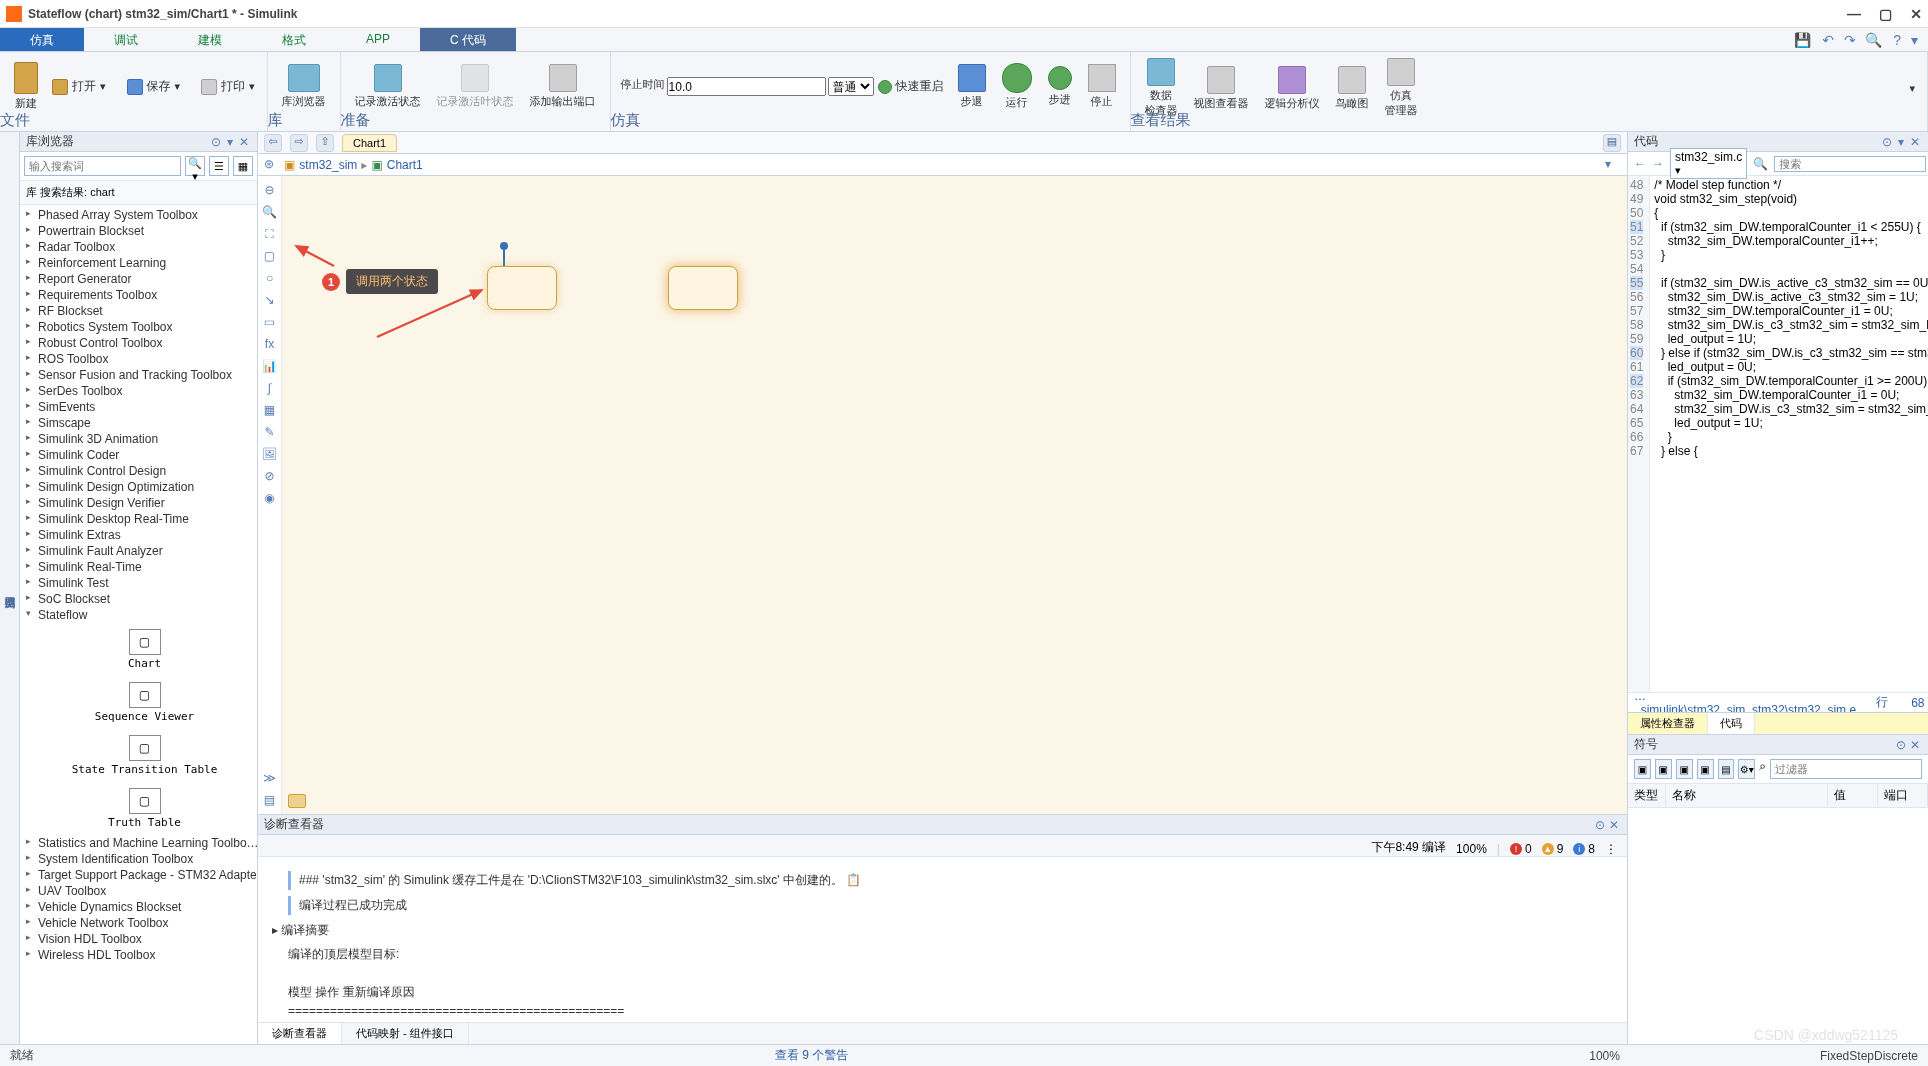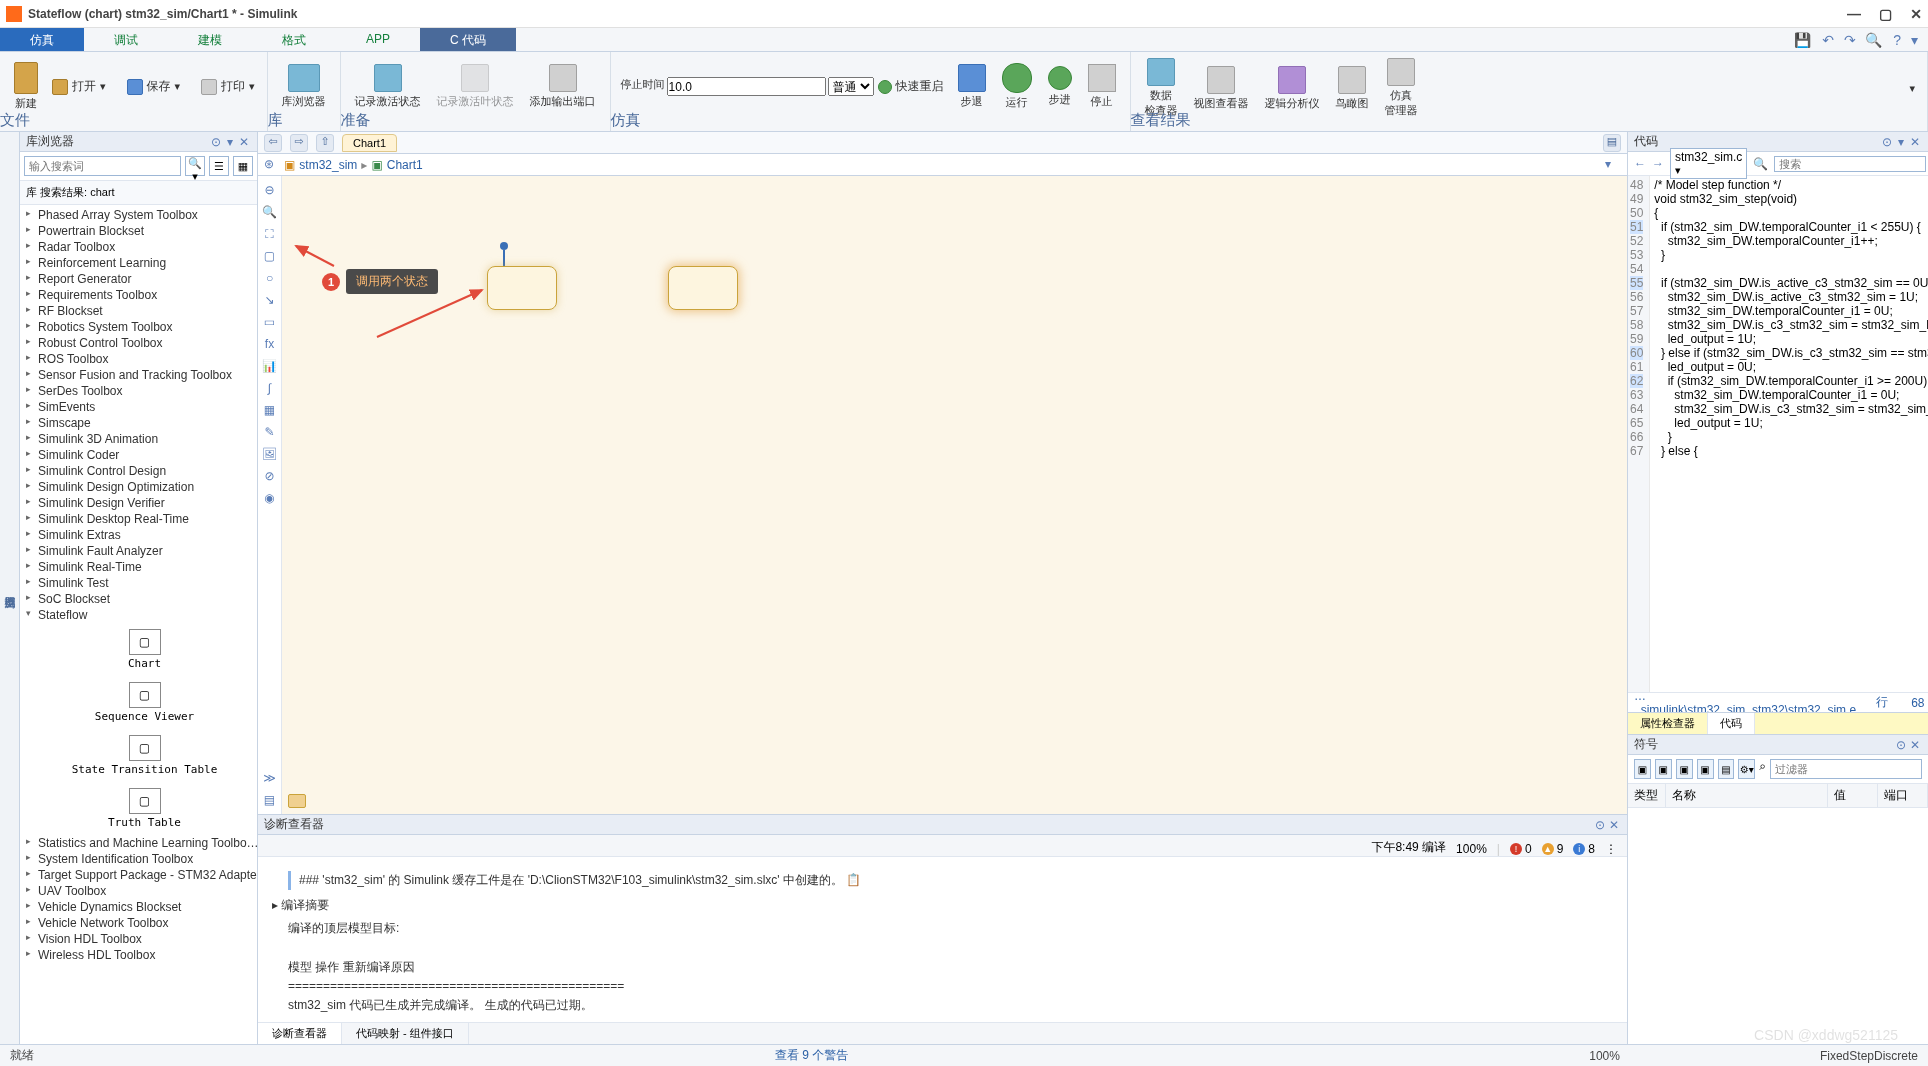--- a/index.html
+++ b/index.html
@@ -400,20 +400,21 @@
             <span>9</span>
           </span>
         <span class="diag-stat">
             <span class="diag-ic" style="background:#3a7ad4">i</span>
             <span>8</span>
           </span>
         <span style="cursor:pointer">⋮</span>
       </div>
       <div class="diag-content">
         <div class="hline"><span>### 'stm32_sim' 的 Simulink 缓存工件是在 'D:\ClionSTM32\F103_simulink\stm32_sim.slxc' 中创建的。</span> 📋</div>
+        <div class="hline">编译过程已成功完成</div>
         <div style="margin:6px 0 4px -16px;color:#333">▸ 编译摘要</div>
         <div>编译的顶层模型目标:</div>
         <br>
         <div>模型         操作              重新编译原因</div>
         <div>================================================</div>
         <div>stm32_sim  代码已生成并完成编译。  生成的代码已过期。</div>
         <br>
         
         
       </div>

